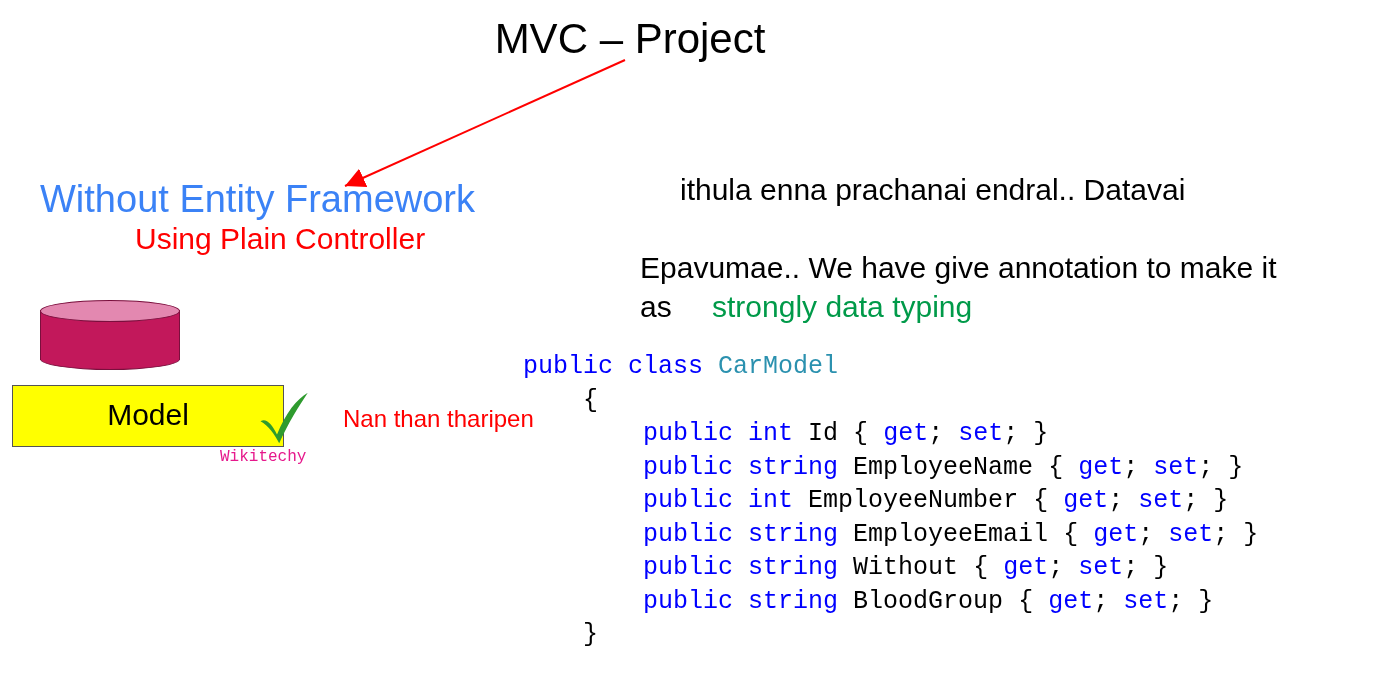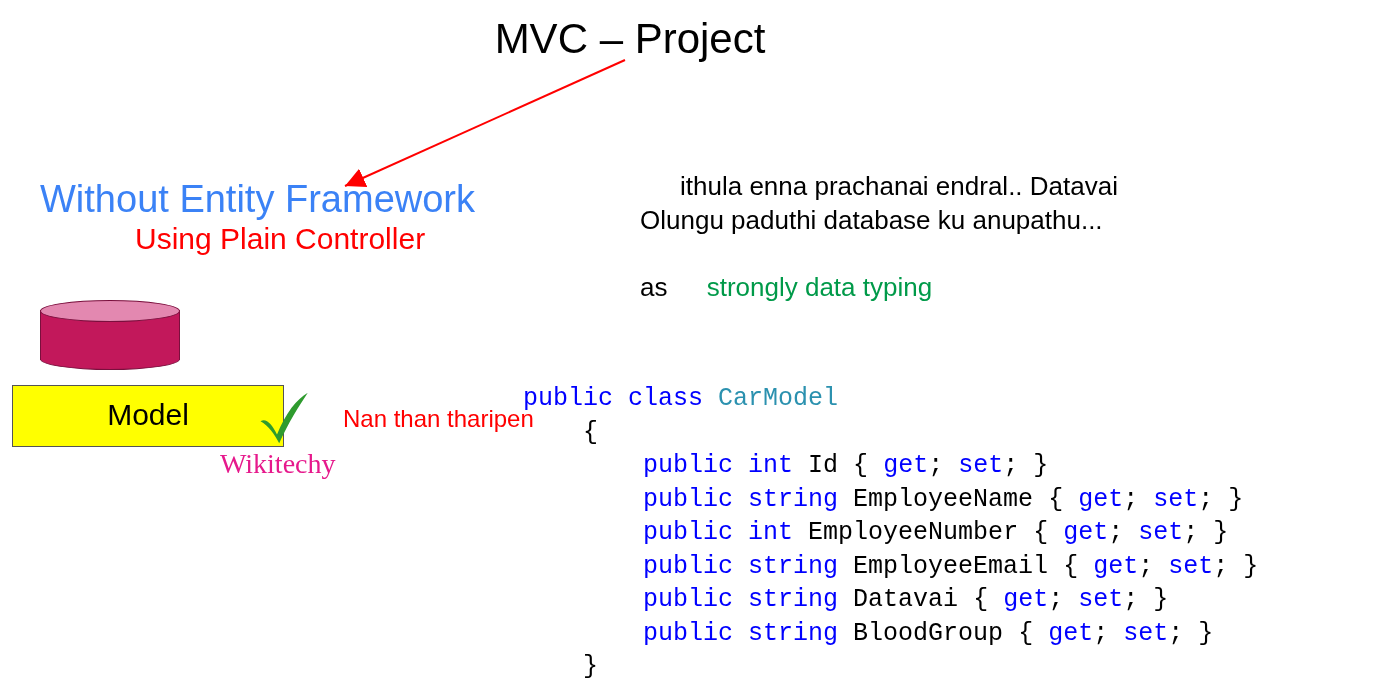--- a/index.html
+++ b/index.html
@@ -27,21 +27,21 @@
     left: 640px; top: 108px;
     font-size: 28px;
     color: #e6198c;
   }
   .pink-heading .arrow-char { font-family: Arial, sans-serif; }
 
   .para {
     left: 640px; top: 170px;
     width: 700px;
     font-family: Tahoma, Verdana, sans-serif;
-    font-size: 26px;
+    font-size: 30px;
     line-height: 1.3;
   }
   .para .indent { display:inline-block; width: 40px; }
   .green-text { color: #009a49; margin-left: 32px; }
 
   .left-green {
     left: 40px; top: 178px;
     font-size: 38px;
     color: #3b82f6;
   }
@@ -100,33 +100,32 @@
 
   .nan-than {
     left: 335px; top: 405px;
     font-size: 24px;
     color: #ff0000;
     margin-left: 8px;
   }
 
   .wikitechy {
     left: 220px; top: 448px;
-    font-size: 28px;
+    font-size: 16px;
     color: #e6198c;
-    font-family: Liberation Serif, serif;
+    font-family: Liberation Mono, monospace;
   }
 
   
   .code {
     left: 523px; top: 350px;
     font-family: Consolas, "Courier New", monospace;
     font-size: 25px;
     line-height: 1.34;
     white-space: pre;
-    margin-top: 32px;
   }
   .kw { color: #0000ff; }   
   .type { color: #2b91af; } 
 
   
   .arrow-svg {
     left: 0; top: 0;
     pointer-events: none;
   }
 </style>
@@ -142,22 +141,22 @@
       <marker id="ah" markerWidth="12" markerHeight="12" refX="10" refY="5" orient="auto">
         <path d="M0,0 L10,5 L0,10 Z" fill="#ff0000"></path>
       </marker>
     </defs>
     <line x1="625" y1="60" x2="345" y2="186" stroke="#ff0000" stroke-width="2" marker-end="url(#ah)"></line>
   </svg>
 
 
   <div class="abs para">
     <span class="indent"></span><span>ithula enna prachanai endral.. Datavai</span><br>
-    <span>Olungu paduthi database ku anupathu...</span><br>
     <br>
+    <span>Epavumae.. We have give annotation to make it</span><br>
     <span>as </span><span class="green-text">strongly data typing</span>
   </div>
 
   <div class="abs left-green">Without Entity Framework</div>
   <div class="abs left-red">Using Plain Controller</div>
 
   <div class="abs cyl">
     <div class="bottom"></div>
     <div class="body"></div>
     <div class="top"></div>
@@ -173,17 +172,17 @@
 
   <div class="abs nan-than">Nan than tharipen</div>
   <div class="abs wikitechy">Wikitechy</div>
 
   <div class="abs code"><span class="kw">public</span> <span class="kw">class</span> <span class="type">CarModel</span>
     <span>{</span>
         <span class="kw">public</span> <span class="kw">int</span> <span>Id</span> { <span class="kw">get</span>; <span class="kw">set</span>; }
         <span class="kw">public</span> <span class="kw">string</span> <span>EmployeeName</span> { <span class="kw">get</span>; <span class="kw">set</span>; }
         <span class="kw">public</span> <span class="kw">int</span> <span>EmployeeNumber</span> { <span class="kw">get</span>; <span class="kw">set</span>; }
         <span class="kw">public</span> <span class="kw">string</span> <span>EmployeeEmail</span> { <span class="kw">get</span>; <span class="kw">set</span>; }
-        <span class="kw">public</span> <span class="kw">string</span> <span>Datavai</span> { <span class="kw">get</span>; <span class="kw">set</span>; }
+        <span class="kw">public</span> <span class="kw">string</span> <span>Without</span> { <span class="kw">get</span>; <span class="kw">set</span>; }
         <span class="kw">public</span> <span class="kw">string</span> <span>BloodGroup</span> { <span class="kw">get</span>; <span class="kw">set</span>; }
     <span>}</span></div>
 
 </div>
 
 </body></html>

